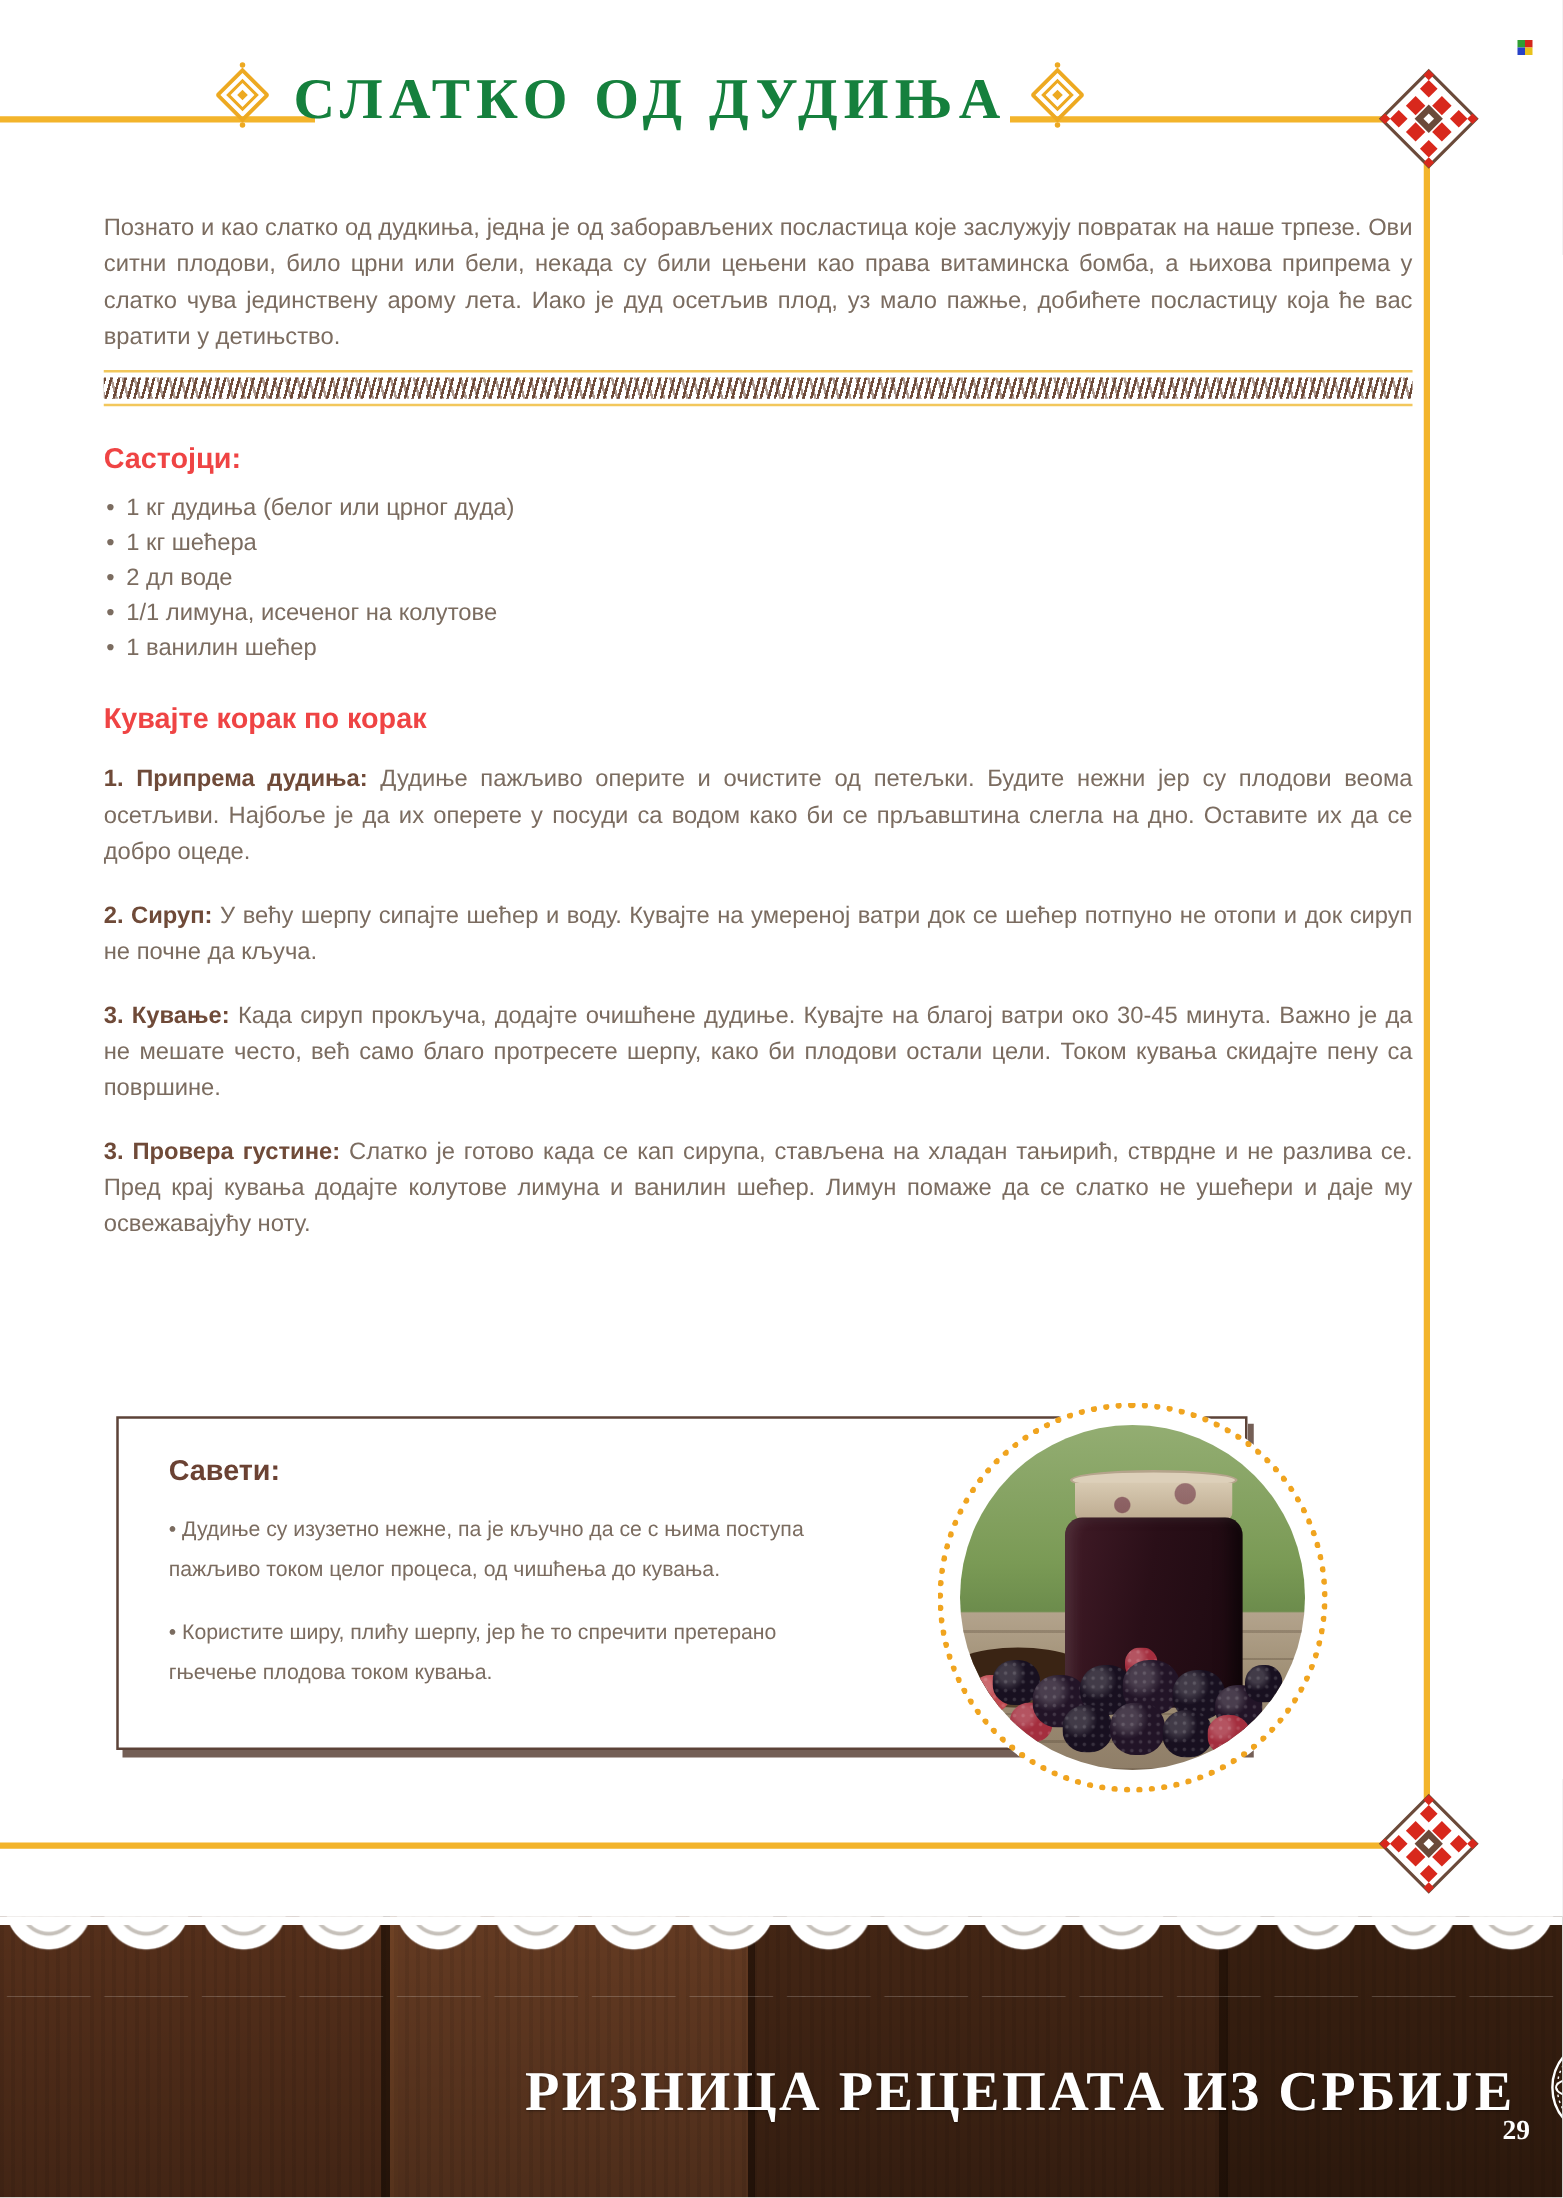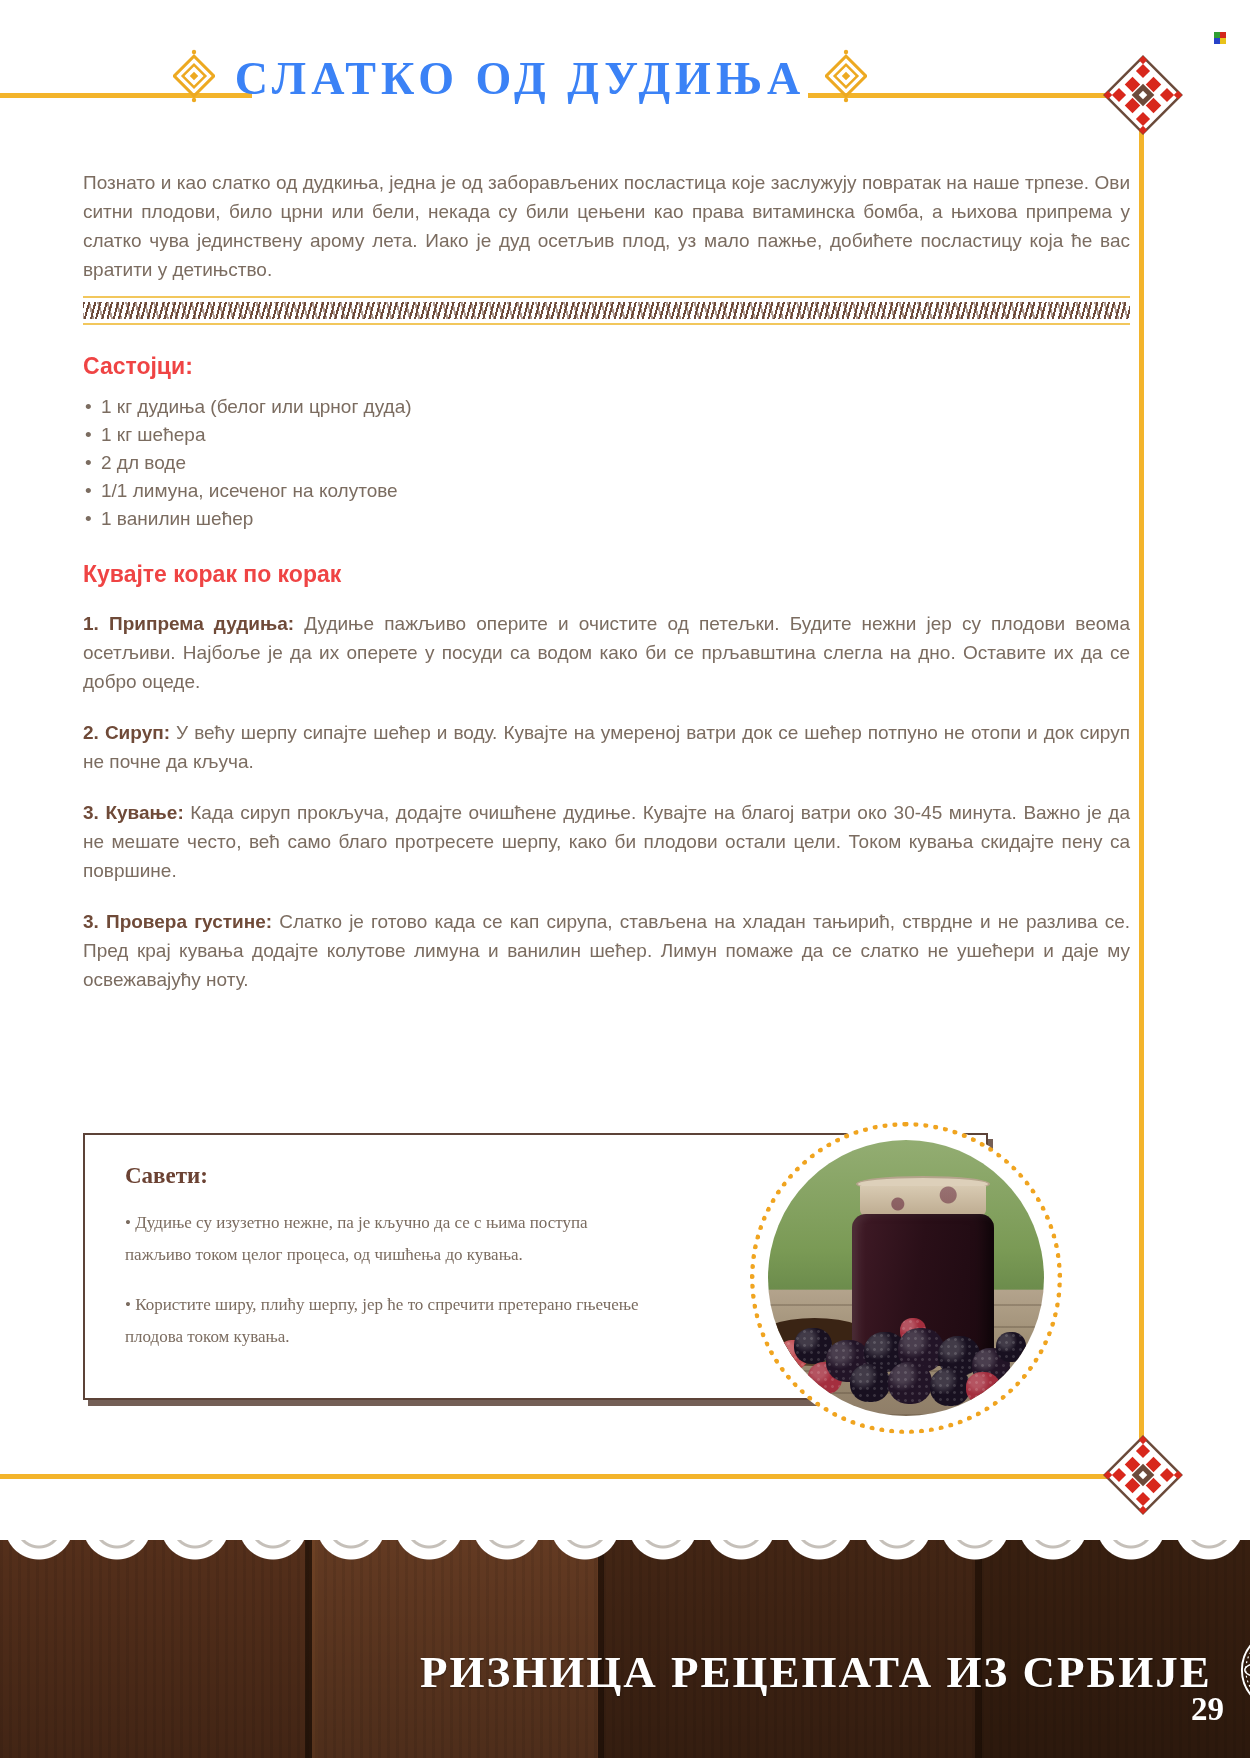--- a/index.html
+++ b/index.html
@@ -8,21 +8,21 @@
 
   
   .gline{position:absolute;background:#f3b42b;}
   .frame-top-left{left:0;top:93px;width:252px;height:5px;}
   .frame-top-right{left:808px;top:93px;width:332px;height:5px;}
   .frame-right{left:1139px;top:95px;width:5px;height:1384px;}
   .frame-bottom{left:0;top:1474px;width:1141px;height:5px;}
 
   
   .title-row{position:absolute;left:170px;top:48px;width:700px;display:flex;align-items:center;justify-content:center;gap:20px;}
-  .page-title{font-family:"Liberation Serif",serif;font-weight:bold;color:#3b82f6;font-size:46px;
+  .page-title{font-family:"Liberation Serif",serif;font-weight:bold;color:#15803d;font-size:46px;
               letter-spacing:5px;white-space:nowrap;}
   .tdiamond{flex:0 0 auto;}
 
   
   .corner-orn{position:absolute;width:94px;height:94px;}
   .corner-top{left:1096px;top:48px;}
   .corner-bottom{left:1096px;top:1428px;}
   .color-mark{position:absolute;left:1214px;top:32px;width:12px;height:12px;display:grid;grid-template-columns:6px 6px;}
   .color-mark i{width:6px;height:6px;display:block;}
 
@@ -35,22 +35,22 @@
      background:repeating-linear-gradient(105deg,#6d4a39 0 2px,rgba(0,0,0,0) 2px 5px,#6d4a39 5px 7px,rgba(0,0,0,0) 7px 11px),
                 repeating-linear-gradient(75deg,rgba(109,74,57,.55) 0 2px,rgba(0,0,0,0) 2px 9px);}
   .sec-heading{font-weight:bold;color:#ef4444;font-size:23px;line-height:26px;margin:28px 0 0 0;}
   .ing-list{list-style:none;margin:14px 0 13px 0;padding:0;}
   .ing-list li{line-height:28px;padding-left:18px;position:relative;}
   .ing-list li::before{content:"•";position:absolute;left:2px;color:#7b6c60;}
   .step{margin:22px 0 0 0;text-align:justify;}
   .step b{color:#6f4a38;}
 
   
-  .tips-box{position:absolute;left:83px;top:1133px;width:905px;height:267px;box-sizing:border-box;
-            border:2px solid #5c4338;box-shadow:5px 6px 0 rgba(92,67,56,.85);padding:28px 40px;font-family:Liberation Serif, serif;}
+  .tips-box{position:absolute;left:93px;top:1133px;width:905px;height:267px;box-sizing:border-box;
+            border:2px solid #5c4338;box-shadow:5px 6px 0 rgba(92,67,56,.85);padding:28px 40px;}
   .tips-heading{font-weight:bold;color:#6b4233;font-size:23px;margin:0 0 6px 0;}
   .tip{color:#7b6c60;font-size:17px;line-height:32px;max-width:525px;margin:18px 0 0 0;}
 
   
   .photo-ring{position:absolute;left:750px;top:1122px;width:312px;height:312px;border-radius:50%;
               background:#fff;border:5px dotted #f0a41f;box-sizing:border-box;padding:13px;}
   .photo{position:relative;width:276px;height:276px;border-radius:50%;overflow:hidden;
          background:linear-gradient(#93ad72 0,#7a9a55 40%,#6c8c4c 54%,#b3a38c 54.5%,#a09076 72%,#8f7e68 100%);}
   .photo .table-lines{position:absolute;left:0;top:150px;width:100%;height:126px;
          background:repeating-linear-gradient(0deg,rgba(70,55,40,.25) 0 2px,rgba(0,0,0,0) 2px 22px);}
@@ -84,21 +84,21 @@
      background-image:
        radial-gradient(circle at 39px -8px,rgba(0,0,0,0) 0 20px,rgba(150,140,128,.55) 21px 23px,rgba(0,0,0,0) 24px),
        radial-gradient(circle at 39px -8px,rgba(0,0,0,0) 0 9px,rgba(150,140,128,.45) 10px 11.5px,rgba(0,0,0,0) 12.5px),
        radial-gradient(circle at 39px -8px,#ffffff 0 34px,rgba(255,255,255,0) 35px);
      background-size:78px 64px;background-repeat:repeat-x;}
   .lace::before{content:"";position:absolute;left:0;top:0;width:100%;height:7px;background:#fff;}
   .footer-row{position:absolute;left:420px;top:94px;display:flex;align-items:center;gap:26px;}
   .footer-title{font-family:"Liberation Serif",serif;font-weight:bold;color:#ffffff;font-size:45px;
                 letter-spacing:2px;white-space:nowrap;text-shadow:0 1px 2px rgba(0,0,0,.4);}
   .page-number{position:absolute;right:26px;top:158px;color:#ffffff;font-family:"Liberation Serif",serif;
-               font-size:33px;font-weight:bold;}
+               font-size:22px;font-weight:bold;}
 </style>
 </head>
 <body>
 
 <div class="page">
 
   <div class="gline frame-top-left"></div>
   <div class="gline frame-top-right"></div>
   <div class="gline frame-right"></div>
   <div class="gline frame-bottom"></div>

